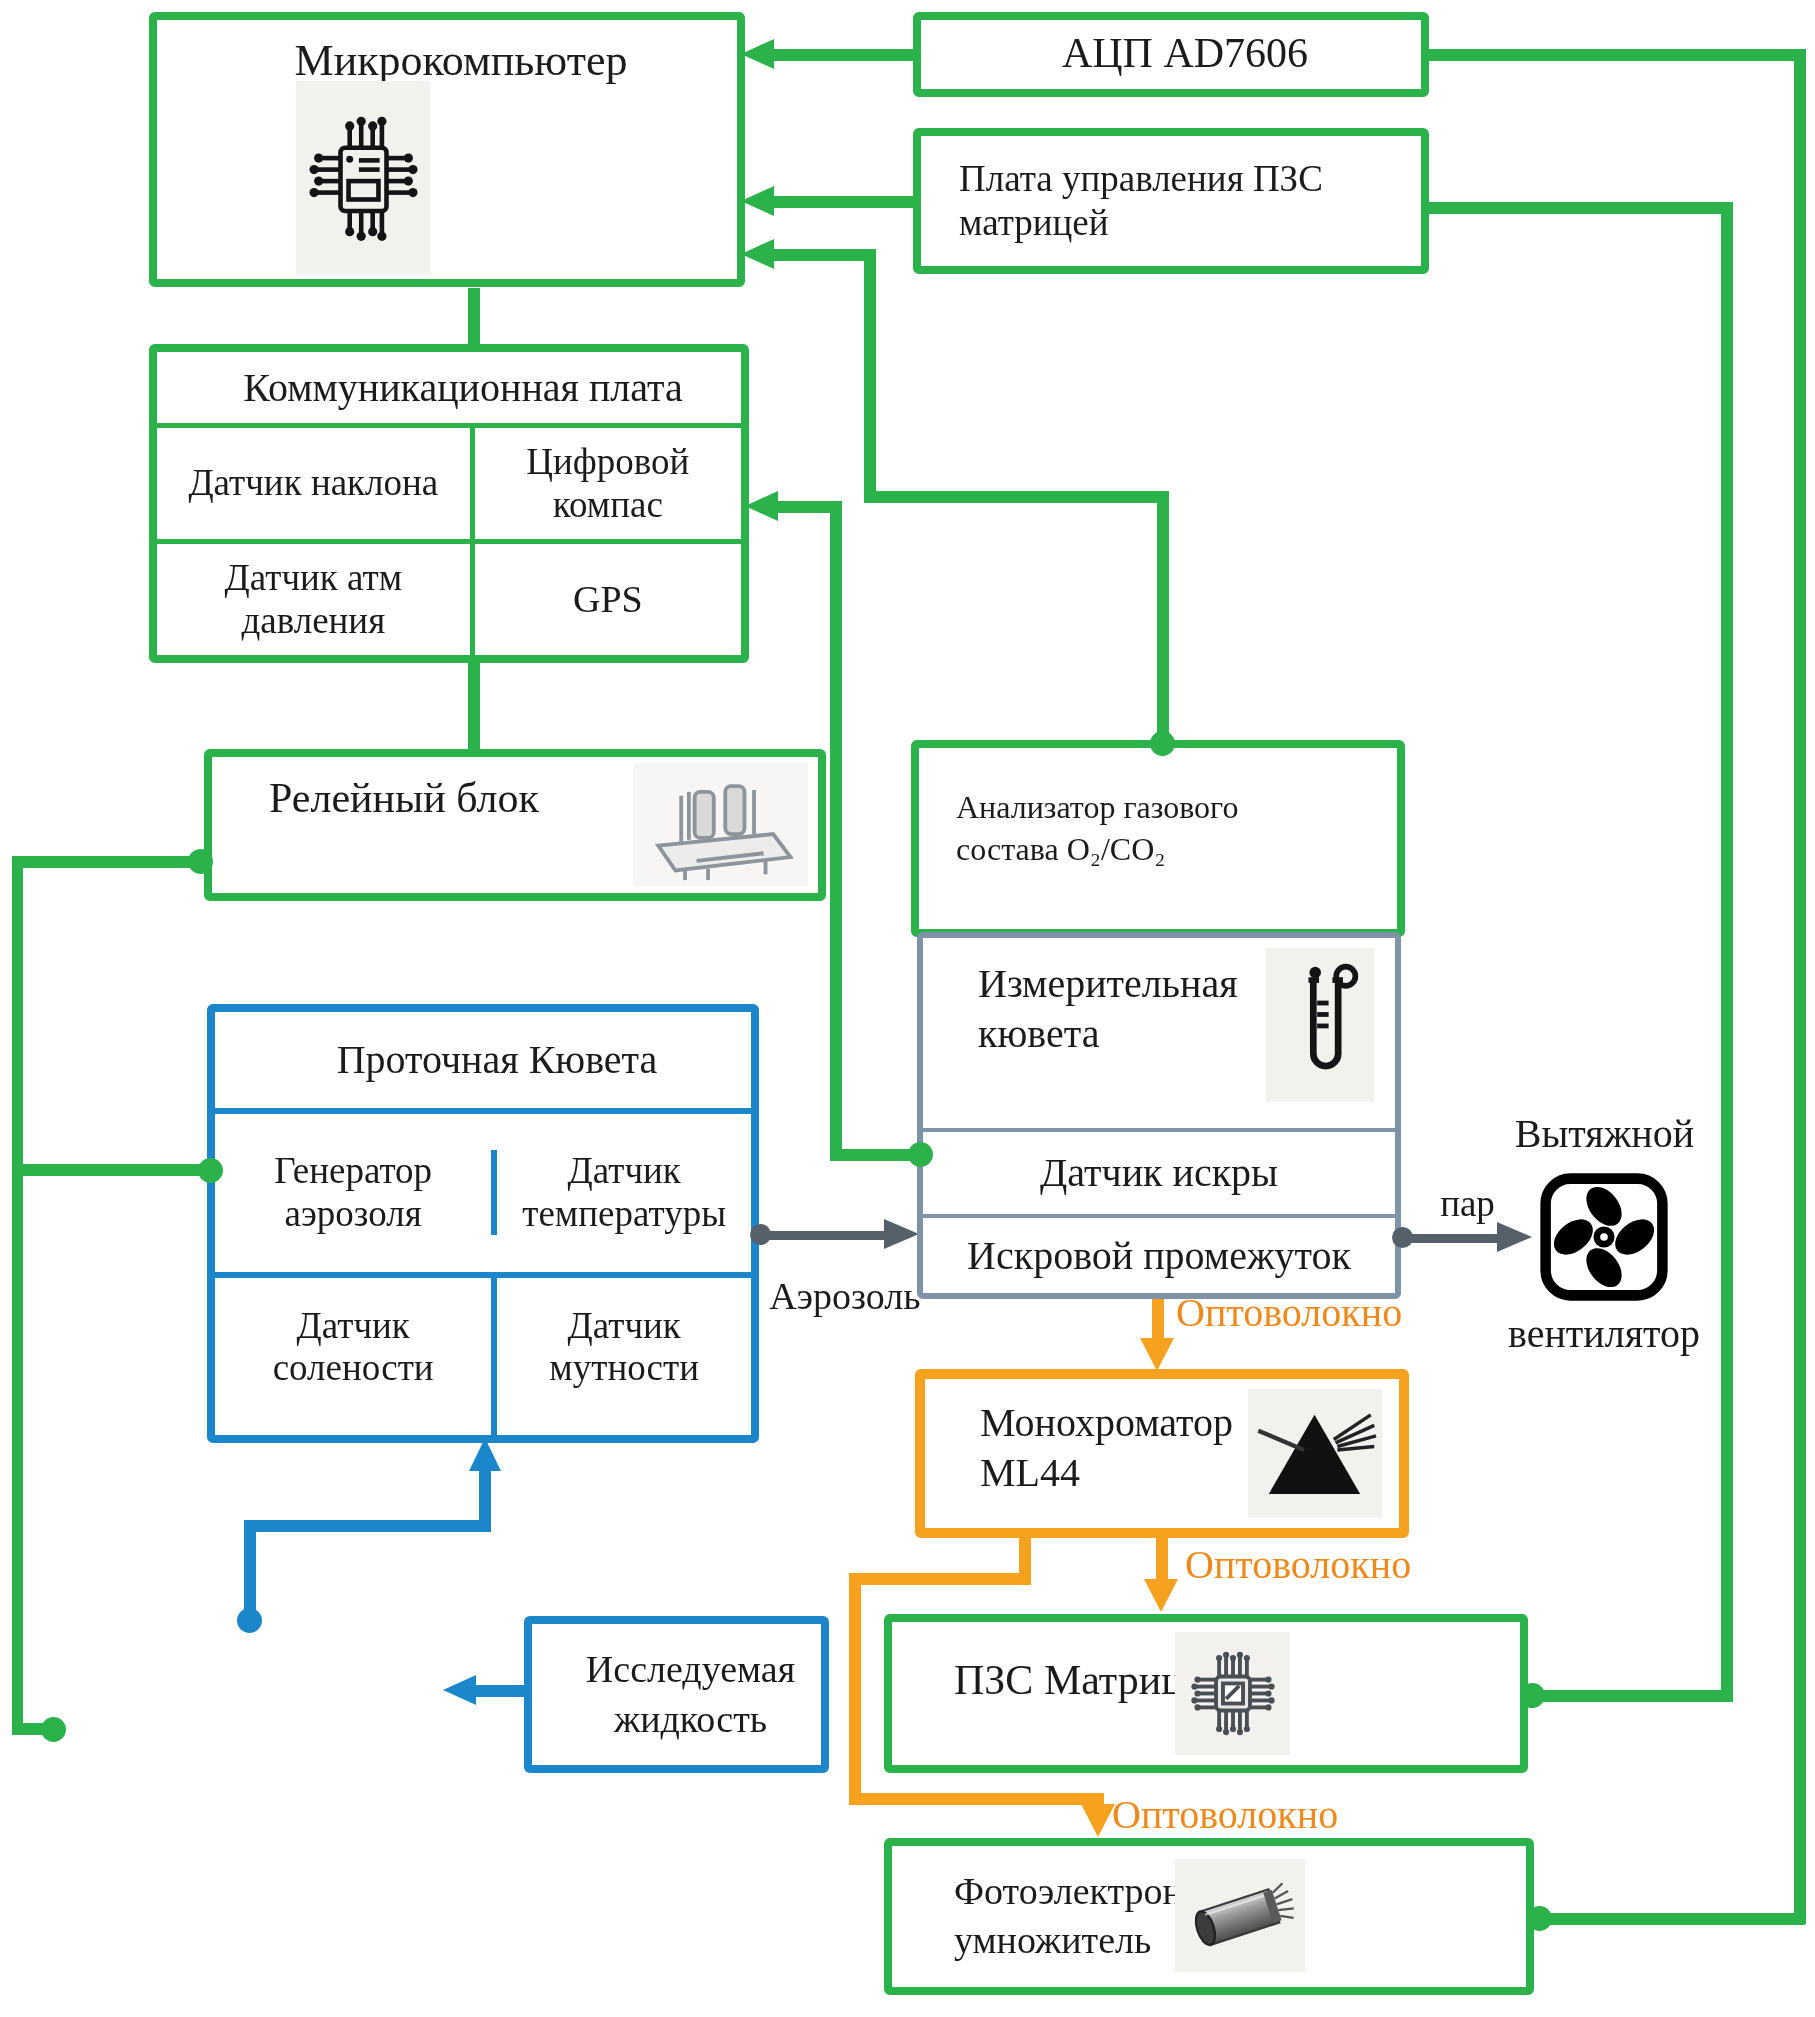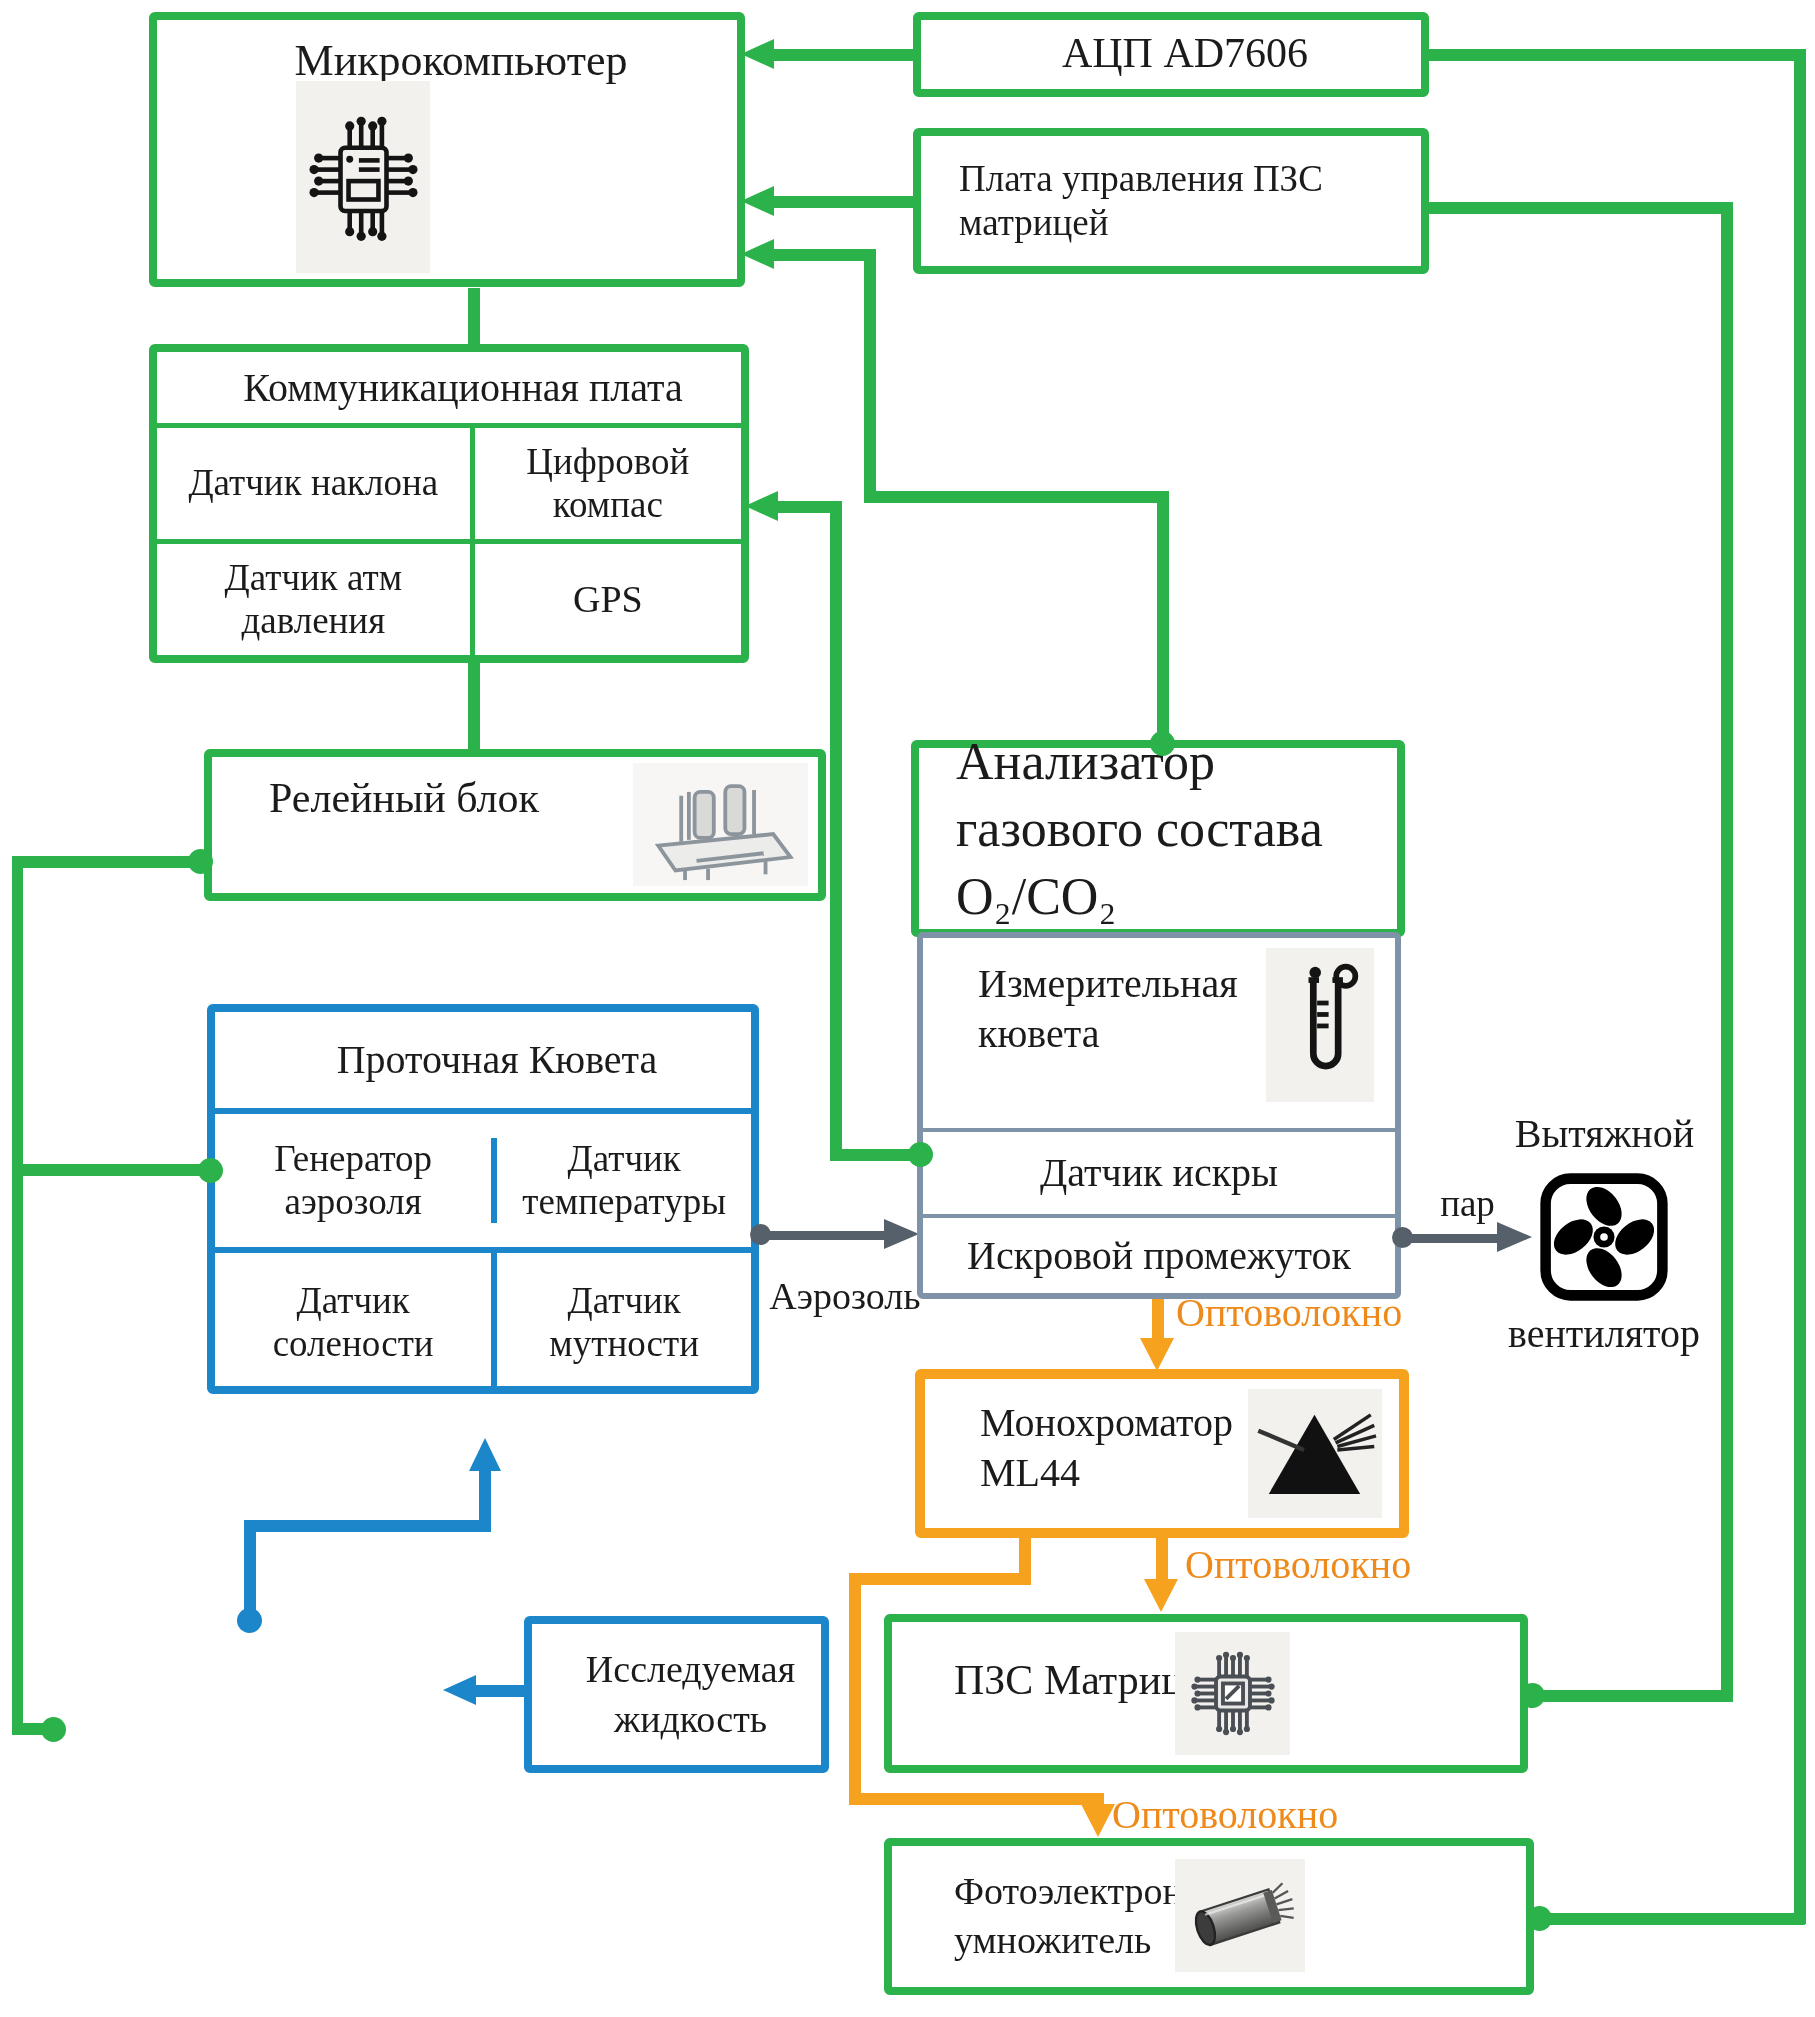--- a/index.html
+++ b/index.html
@@ -185,24 +185,24 @@
           <line x1="60" y1="98" x2="130" y2="90"></line>
           <line x1="48" y1="108" x2="48" y2="118"></line>
           <line x1="72" y1="106" x2="72" y2="118"></line>
           <line x1="132" y1="98" x2="132" y2="112"></line>
         </g>
       </svg>
     </div>
   </div>
 
   <div class="box b-green" style="left:911px;top:740px;width:494px;height:197px;display:flex;align-items:center;">
-    <div class="lbl" style="font-size:52px;padding-left:37px;width:375px;line-height:1.3;margin-top:-19px;">Анализатор газового состава O₂/CO₂</div>
-  </div>
-
-  <div class="box b-blue gridbox" style="left:207px;top:1004px;width:552px;height:390px;">
+    <div class="lbl" style="font-size:32px;padding-left:37px;width:375px;line-height:1.3;margin-top:-19px;">Анализатор газового состава O₂/CO₂</div>
+  </div>
+
+  <div class="box b-blue gridbox" style="left:207px;top:1004px;width:552px;height:439px;">
     <div class="gridhead" style="height:96px;">
       <span class="lbl" style="font-size:40px;">Проточная Кювета</span>
     </div>
     <div class="gridrow" style="border-top:6.7px solid var(--c-blue,#1c86cb);align-items:center;">
       <div class="cell" style="width:50%;font-size:37px;padding:0 19px;">Генератор аэрозоля</div>
       <div class="cell" style="width:50%;border-left:6.7px solid var(--c-blue,#1c86cb);font-size:37px;padding:0 7.7px;">Датчик температуры</div>
     </div>
     <div class="gridrow" style="border-top:6.7px solid var(--c-blue,#1c86cb);">
       <div class="cell" style="width:50%;font-size:37px;padding:0 19px;align-items:flex-start;padding-top:27px;">Датчик солености</div>
       <div class="cell" style="width:50%;border-left:6.7px solid var(--c-blue,#1c86cb);font-size:37px;padding:0 7.7px;align-items:flex-start;padding-top:27px;">Датчик мутности</div>

